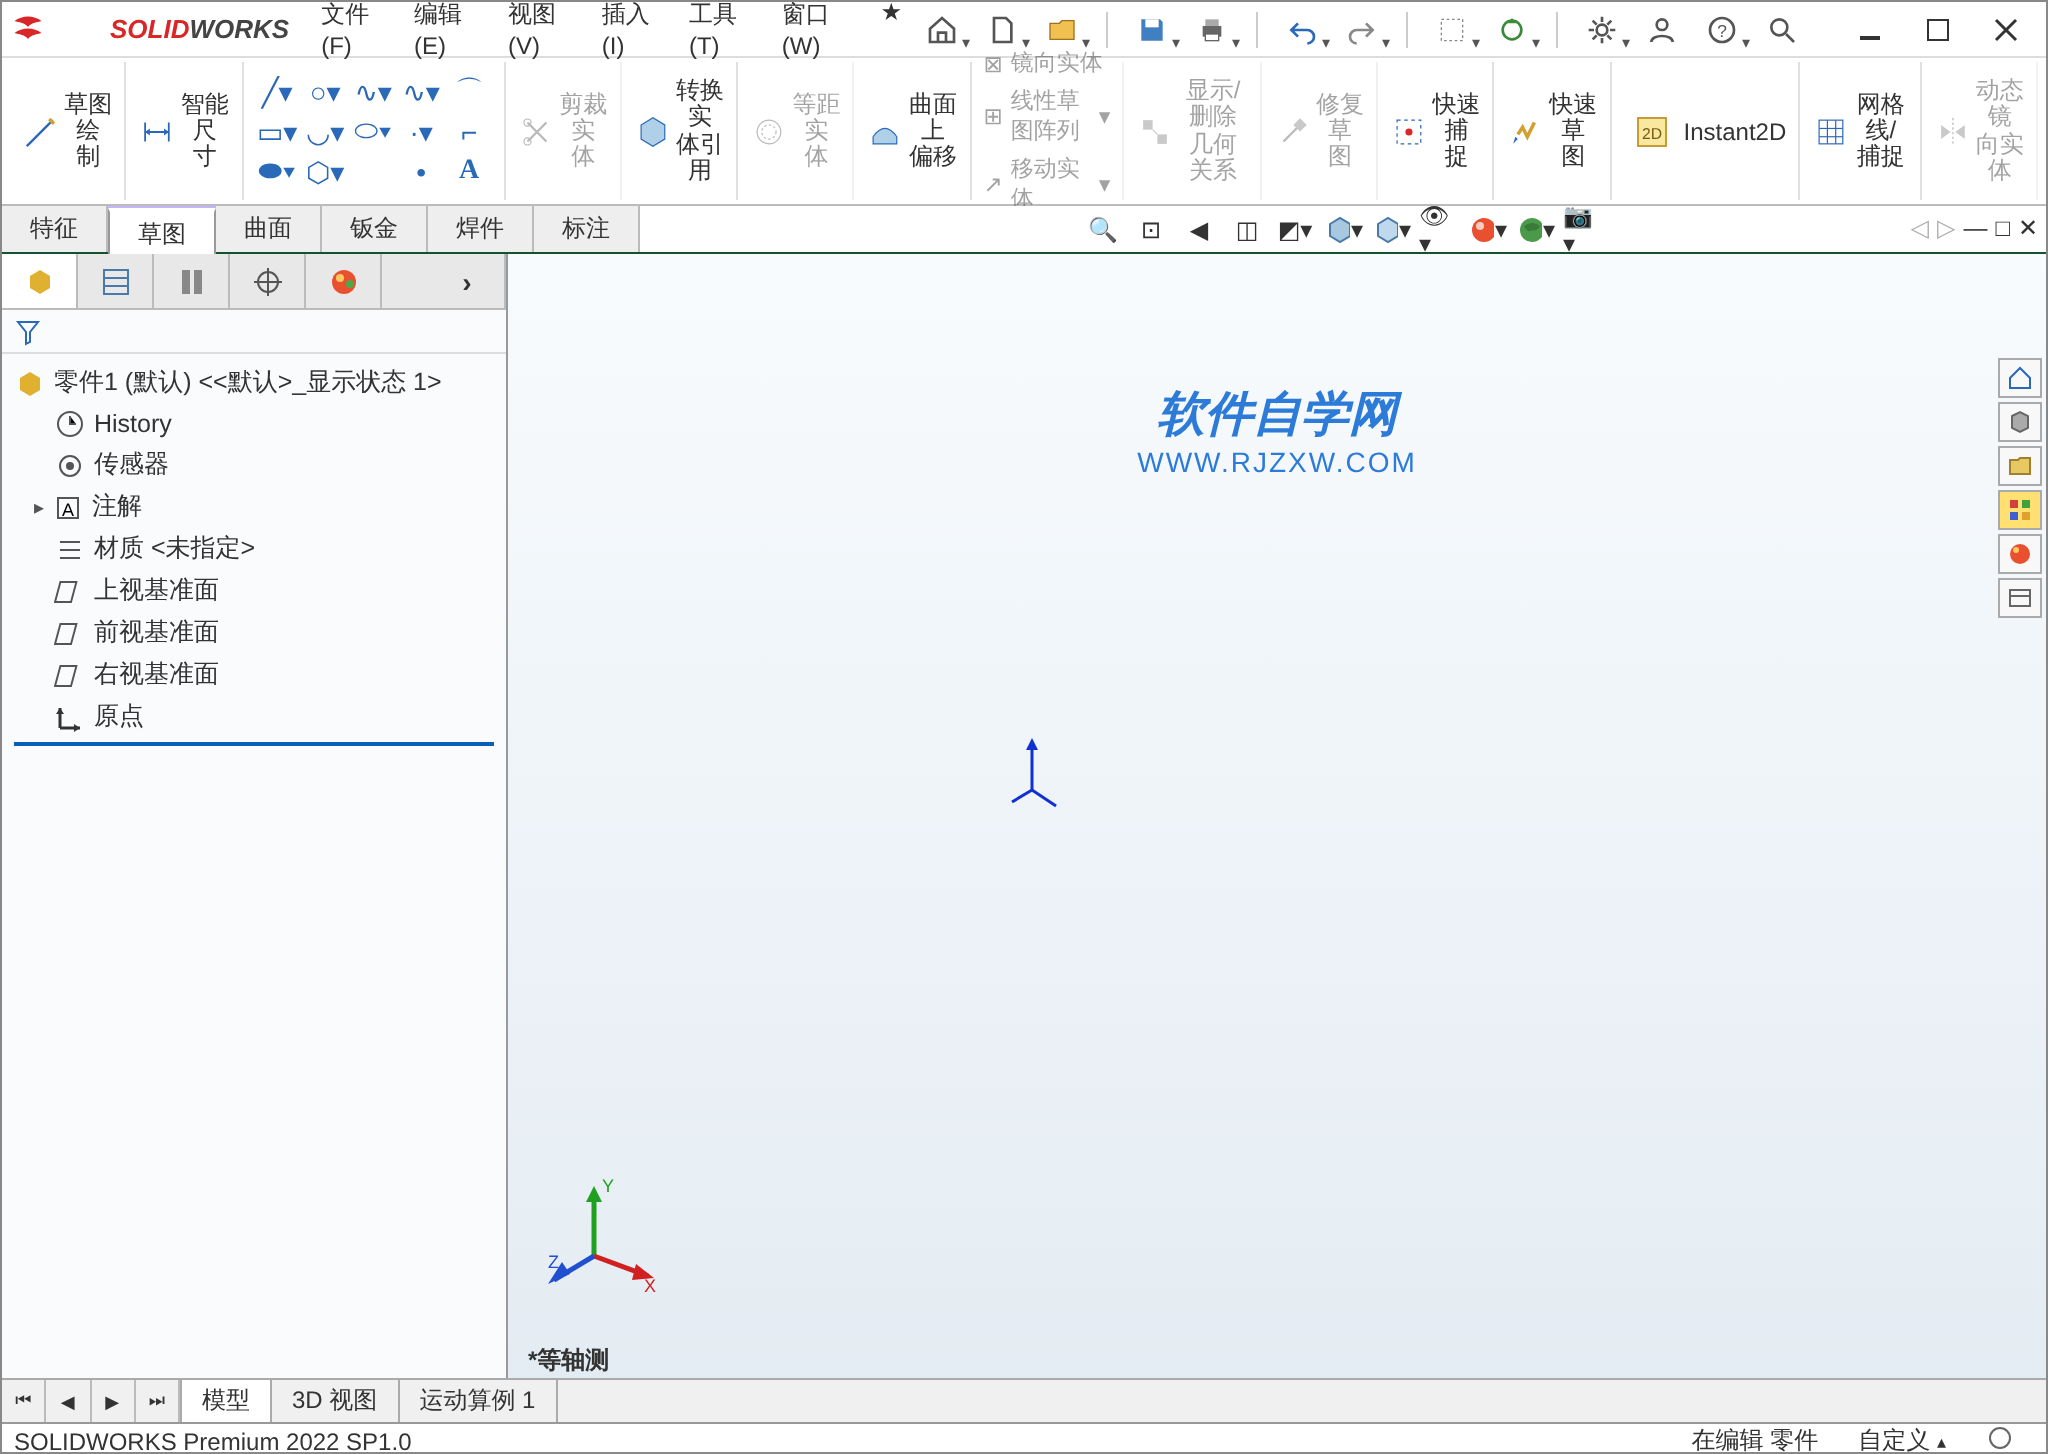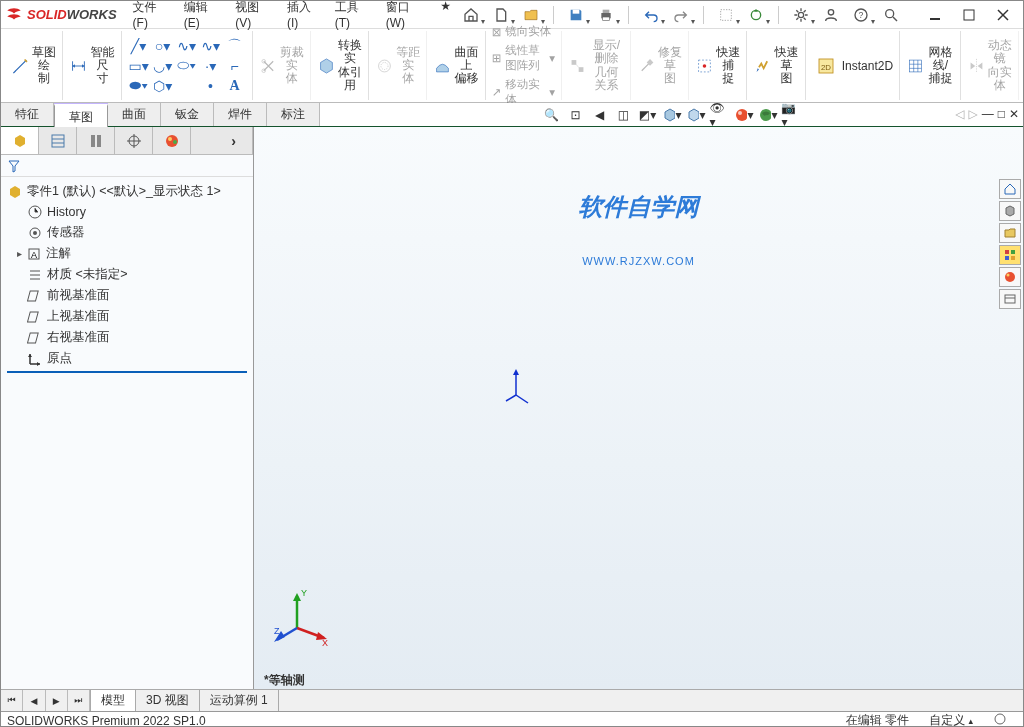--- a/index.html
+++ b/index.html
@@ -1,21 +1,21 @@
 <!DOCTYPE html>
 <html><head>
 <meta charset="utf-8">
 <style>
 * { margin: 0; padding: 0; box-sizing: border-box; font-family: "Microsoft YaHei", Arial, sans-serif; }
 body { width: 1024px; height: 727px; background: #fff; overflow: hidden; font-size: 12px; color: #333; border: 1px solid #888; }
 .titlebar { height: 28px; background: #fff; display: flex; align-items: center; border-bottom: 1px solid #ddd; padding: 0 4px; }
 .logo { display: flex; align-items: center; margin-right: 8px; }
 .logo-icon { width: 18px; height: 18px; margin-right: 4px; }
 .logo-text { font-family: Arial; font-weight: bold; font-style: italic; font-size: 13px; }
-.logo-text .s1 { color: #d92626; }
+.logo-text .s1 { color: #d92626; margin-left: 28px; }
 .logo-text .s2 { color: #444; }
 .menus { display: flex; gap: 2px; }
 .menu-item { padding: 3px 8px; cursor: default; }
 .title-spacer { flex: 1; }
 .quick-access { display: flex; gap: 6px; align-items: center; }
 .qa-btn { width: 24px; height: 22px; display: flex; align-items: center; justify-content: center; cursor: default; position: relative; }
 .qa-btn svg { width: 16px; height: 16px; }
 .qa-sep { width: 1px; height: 18px; background: #ccc; margin: 0 4px; }
 .dd { position: absolute; right: -2px; bottom: 0; font-size: 8px; color: #555; }
 .win-controls { display: flex; gap: 2px; margin-left: 16px; }
@@ -41,21 +41,21 @@
 .tree { flex: 1; overflow: auto; padding: 4px 2px; font-size: 12.5px; }
 .tree-item { display: flex; align-items: center; padding: 2px 4px; gap: 4px; white-space: nowrap; }
 .tree-item .ico { width: 16px; height: 16px; flex-shrink: 0; }
 .tree-item.child { padding-left: 24px; }
 .tree-item.sub { padding-left: 14px; }
 .tree-underline { border-top: 2px solid #0a5fb8; margin: 2px 4px; }
 .viewport { flex: 1; background: linear-gradient(180deg, #f8fbfd 0%, #e4ecf3 100%); position: relative; }
 .vt-btn { width: 20px; height: 20px; display: flex; align-items: center; justify-content: center; }
 .watermark { position: absolute; top: 64px; left: 50%; transform: translateX(-50%); text-align: center; }
 .wm-text { font-size: 24px; font-weight: 900; color: #2d7bd8; font-style: italic; }
-.wm-sub { font-size: 11px; color: #2d7bd8; letter-spacing: 1px; margin-top: 32px; }
+.wm-sub { font-size: 14px; color: #2d7bd8; letter-spacing: 1px; }
 .triad-origin { position: absolute; top: 240px; left: 250px; }
 .triad { position: absolute; bottom: 38px; left: 18px; }
 .orient { position: absolute; bottom: 0; left: 10px; font-size: 12px; font-weight: bold; }
 .side-heads { position: absolute; right: 2px; top: 52px; display: flex; flex-direction: column; gap: 2px; }
 .side-heads .sh { width: 22px; height: 20px; border: 1px solid #aaa; background: #f8f8f8; display: flex; align-items: center; justify-content: center; }
 .vp-ctrl { position: absolute; right: 2px; top: 4px; display: flex; gap: 4px; }
 .bottom-tabs { height: 22px; display: flex; align-items: stretch; border-top: 1px solid #aaa; background: #f0f0f0; }
 .bt-scroll { width: 90px; display: flex; border-right: 1px solid #aaa; }
 .bt-scroll span { flex: 1; display: flex; align-items: center; justify-content: center; border-right: 1px solid #bbb; font-size: 9px; }
 .bt-tab { padding: 2px 10px; border-right: 1px solid #aaa; font-size: 12px; display: flex; align-items: center; }
@@ -489,27 +489,27 @@
             <line x1="3" y1="4" x2="13" y2="4" stroke="#555"></line>
             <line x1="3" y1="8" x2="13" y2="8" stroke="#555"></line>
             <line x1="3" y1="12" x2="13" y2="12" stroke="#555"></line>
           </svg>
         <span>材质 &lt;未指定&gt;</span>
       </div>
       <div class="tree-item child">
         <svg class="ico" viewBox="0 0 16 16">
             <path fill="none" stroke="#555" d="M4 3 L12 3 L12 13 L4 13 Z" transform="skewX(-15)"></path>
           </svg>
+        <span>上视基准面</span>
+      </div>
+      <div class="tree-item child">
+        <svg class="ico" viewBox="0 0 16 16">
+            <path fill="none" stroke="#555" d="M4 3 L12 3 L12 13 L4 13 Z" transform="skewX(-15)"></path>
+          </svg>
         <span>前视基准面</span>
-      </div>
-      <div class="tree-item child">
-        <svg class="ico" viewBox="0 0 16 16">
-            <path fill="none" stroke="#555" d="M4 3 L12 3 L12 13 L4 13 Z" transform="skewX(-15)"></path>
-          </svg>
-        <span>上视基准面</span>
       </div>
       <div class="tree-item child">
         <svg class="ico" viewBox="0 0 16 16">
             <path fill="none" stroke="#555" d="M4 3 L12 3 L12 13 L4 13 Z" transform="skewX(-15)"></path>
           </svg>
         <span>右视基准面</span>
       </div>
       <div class="tree-item child">
         <svg class="ico" viewBox="0 0 16 16">
             <line x1="3" y1="13" x2="3" y2="3" stroke="#333" stroke-width="1.5"></line>

